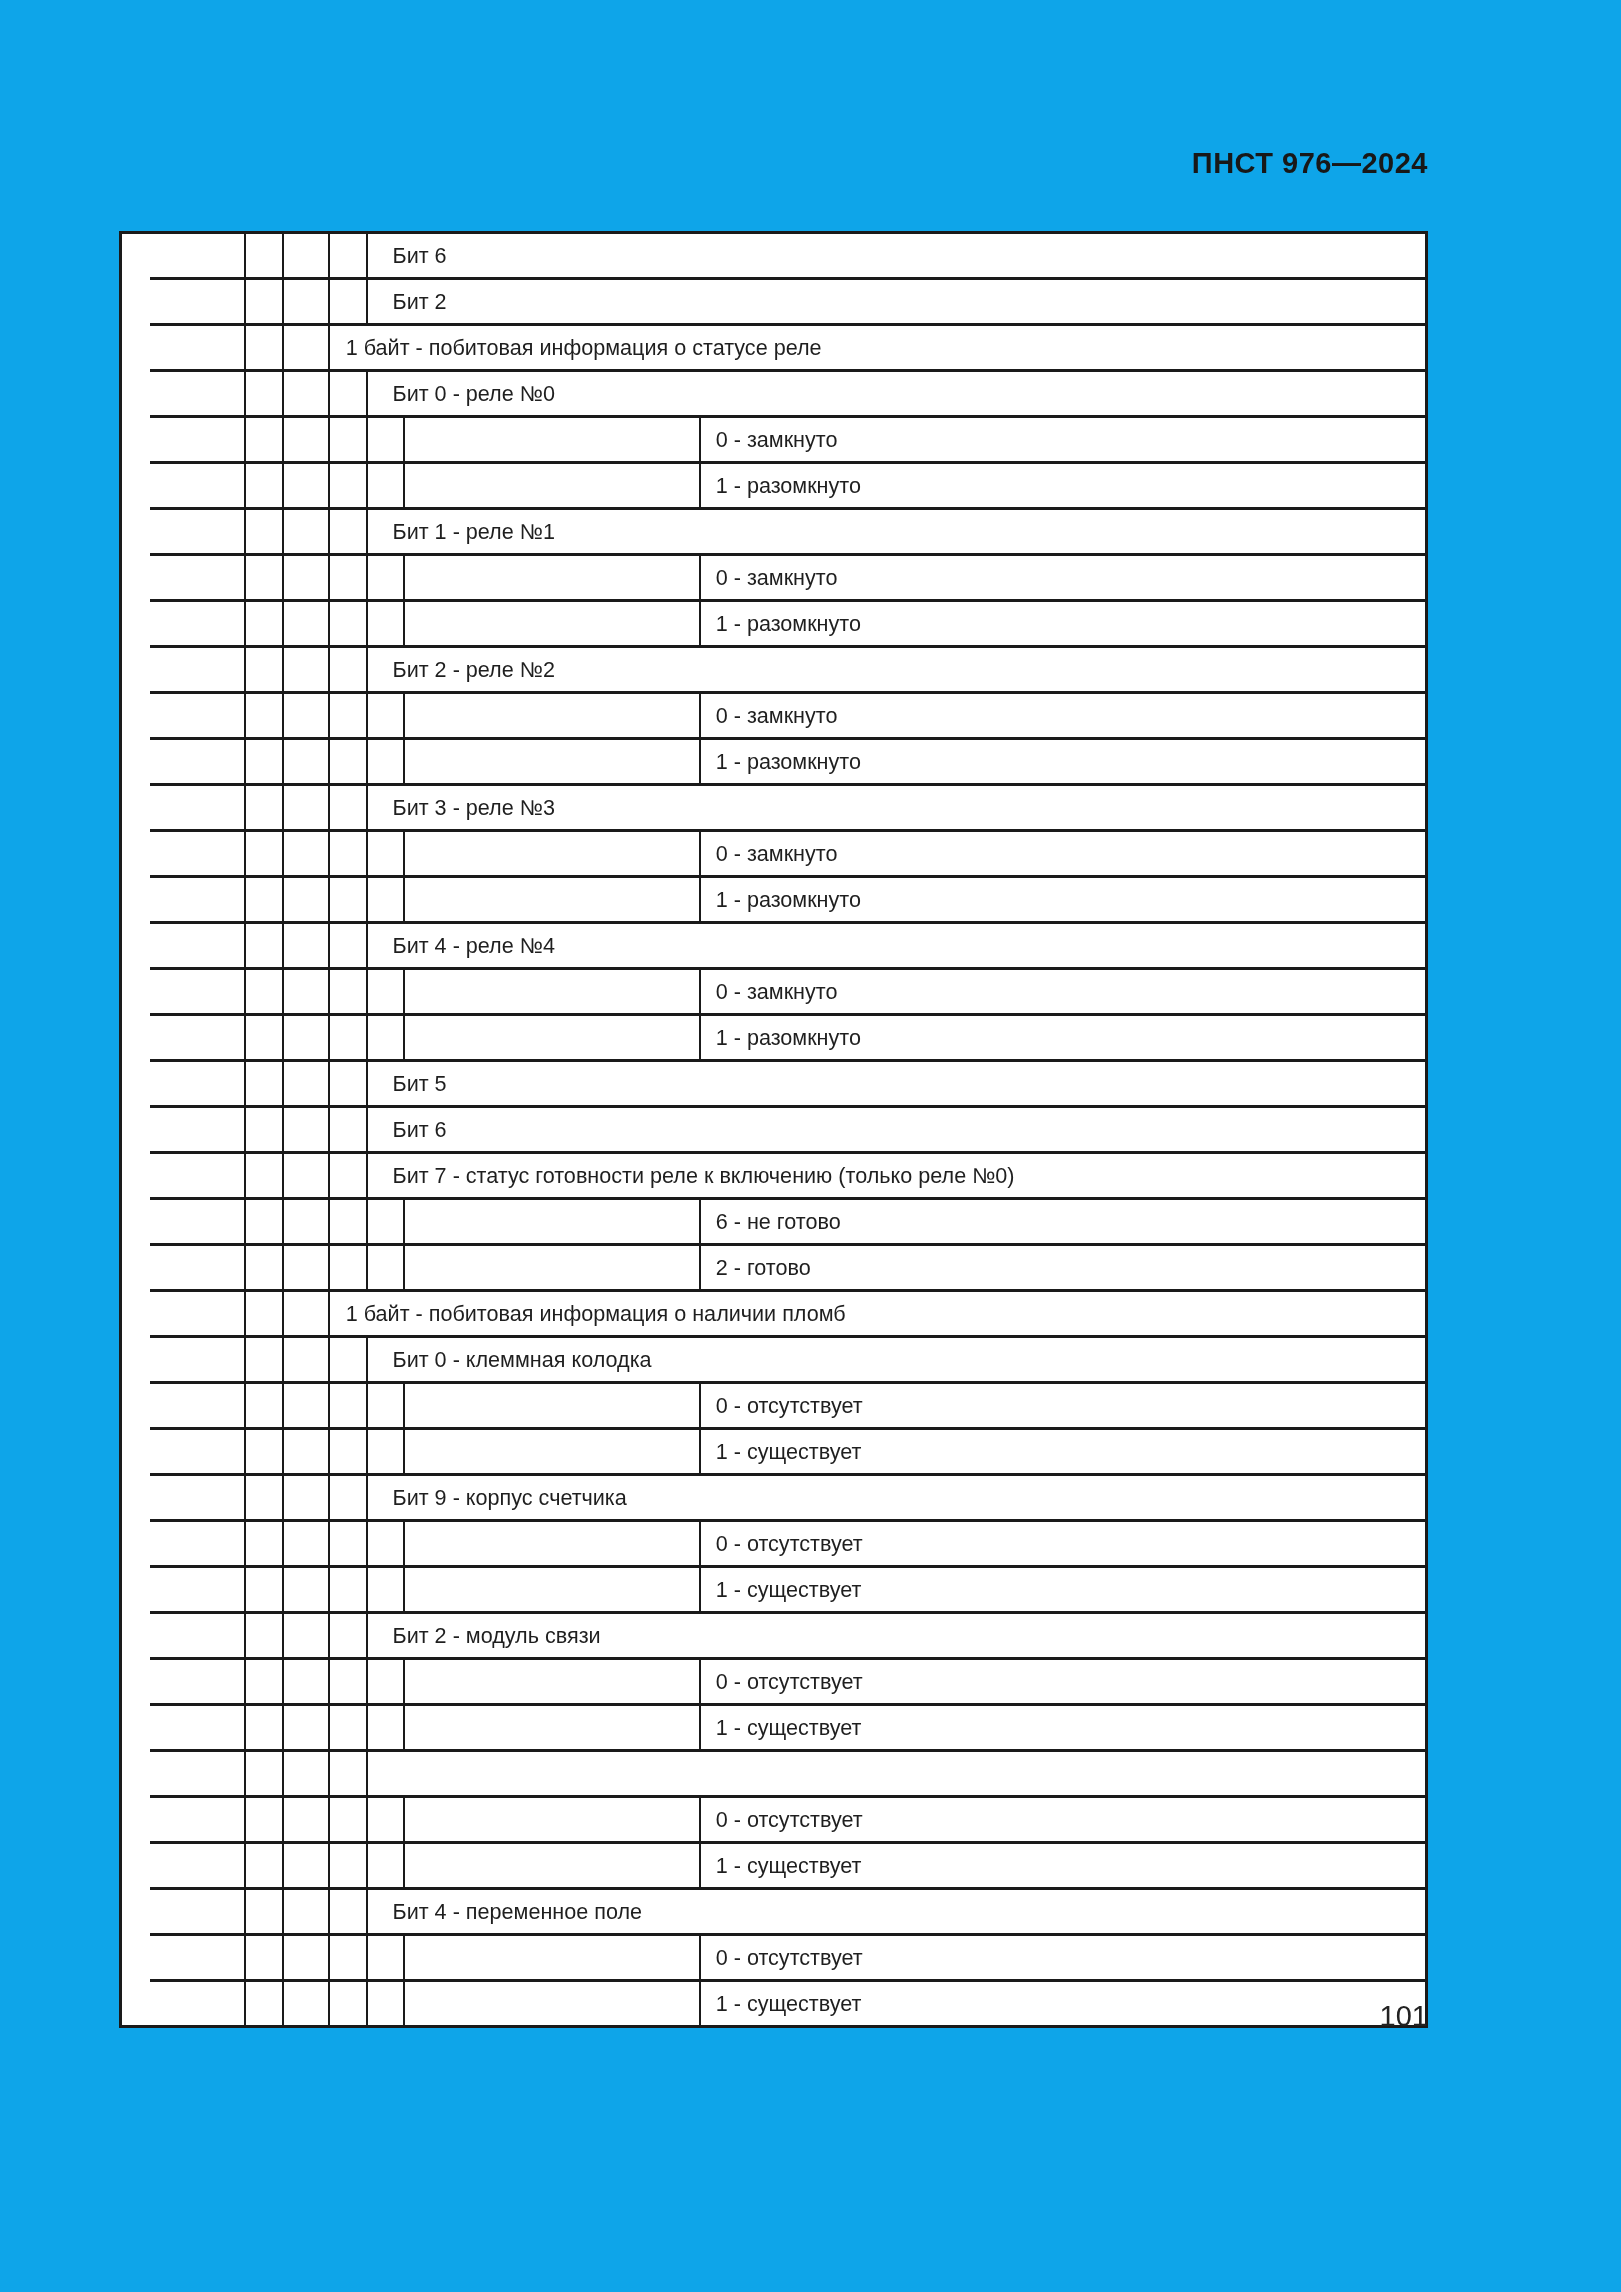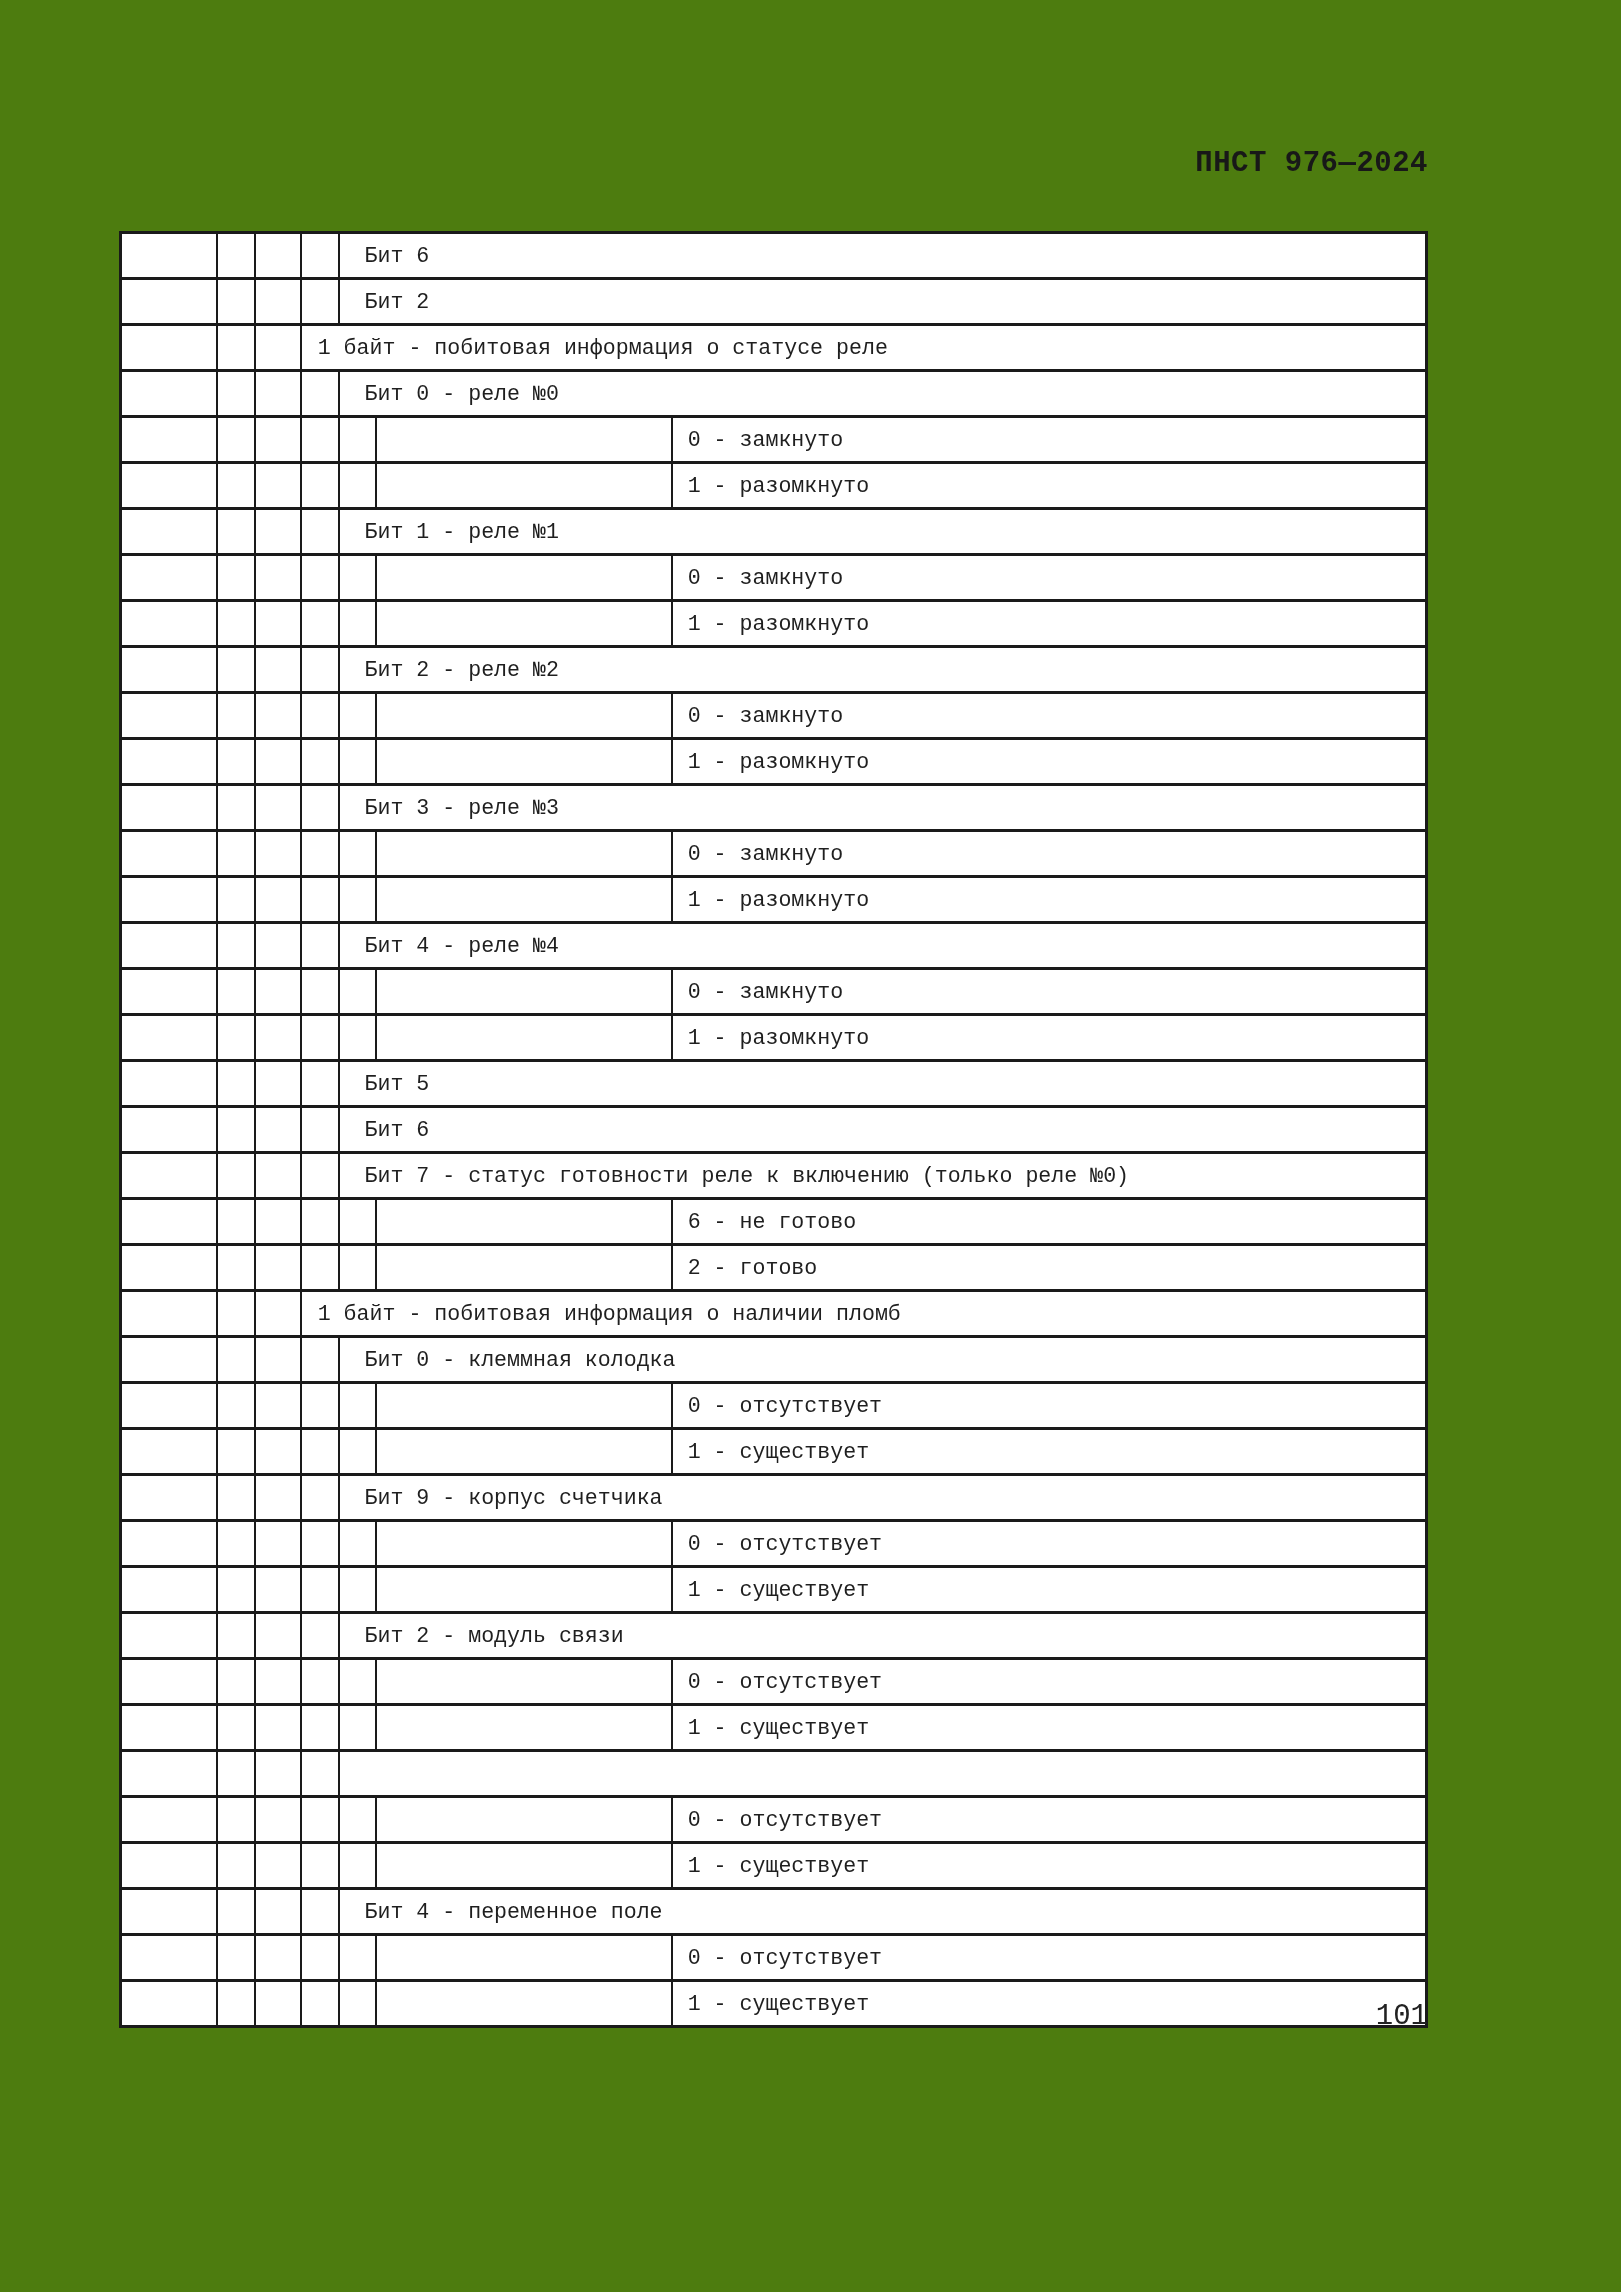--- a/index.html
+++ b/index.html
@@ -8,36 +8,37 @@
   }
   html,body{margin:0;padding:0;}
   body{
     width:1621px;height:2293px;
     background:#ffffff;
     font-family:"Liberation Sans", sans-serif;
     color:var(--text);
     position:relative;
     overflow:hidden;
   }
-  .page{position:absolute;inset:0;background:#4d7c0f;font-family:Liberation Mono, monospace;}
+  .page{position:absolute;inset:0;background:#0ea5e9;}
   .doc-header{
     position:absolute;
     top:147px;right:193px;
     font-size:29px;font-weight:bold;
     letter-spacing:0.5px;
     color:#181818;
     white-space:nowrap;
   }
   .bit-table{
     position:absolute;
     left:119px;top:231px;
     width:1309px;
     box-sizing:border-box;
     border:3.9px solid var(--line);
     background:#fff;
+    padding-left:28px;
   }
   .trow{
     display:flex;
     height:43px;
     border-bottom:3.9px solid var(--line);
     align-items:stretch;
   }
   .trow:last-child{border-bottom:none;}
   .cell{
     flex:0 0 auto;

